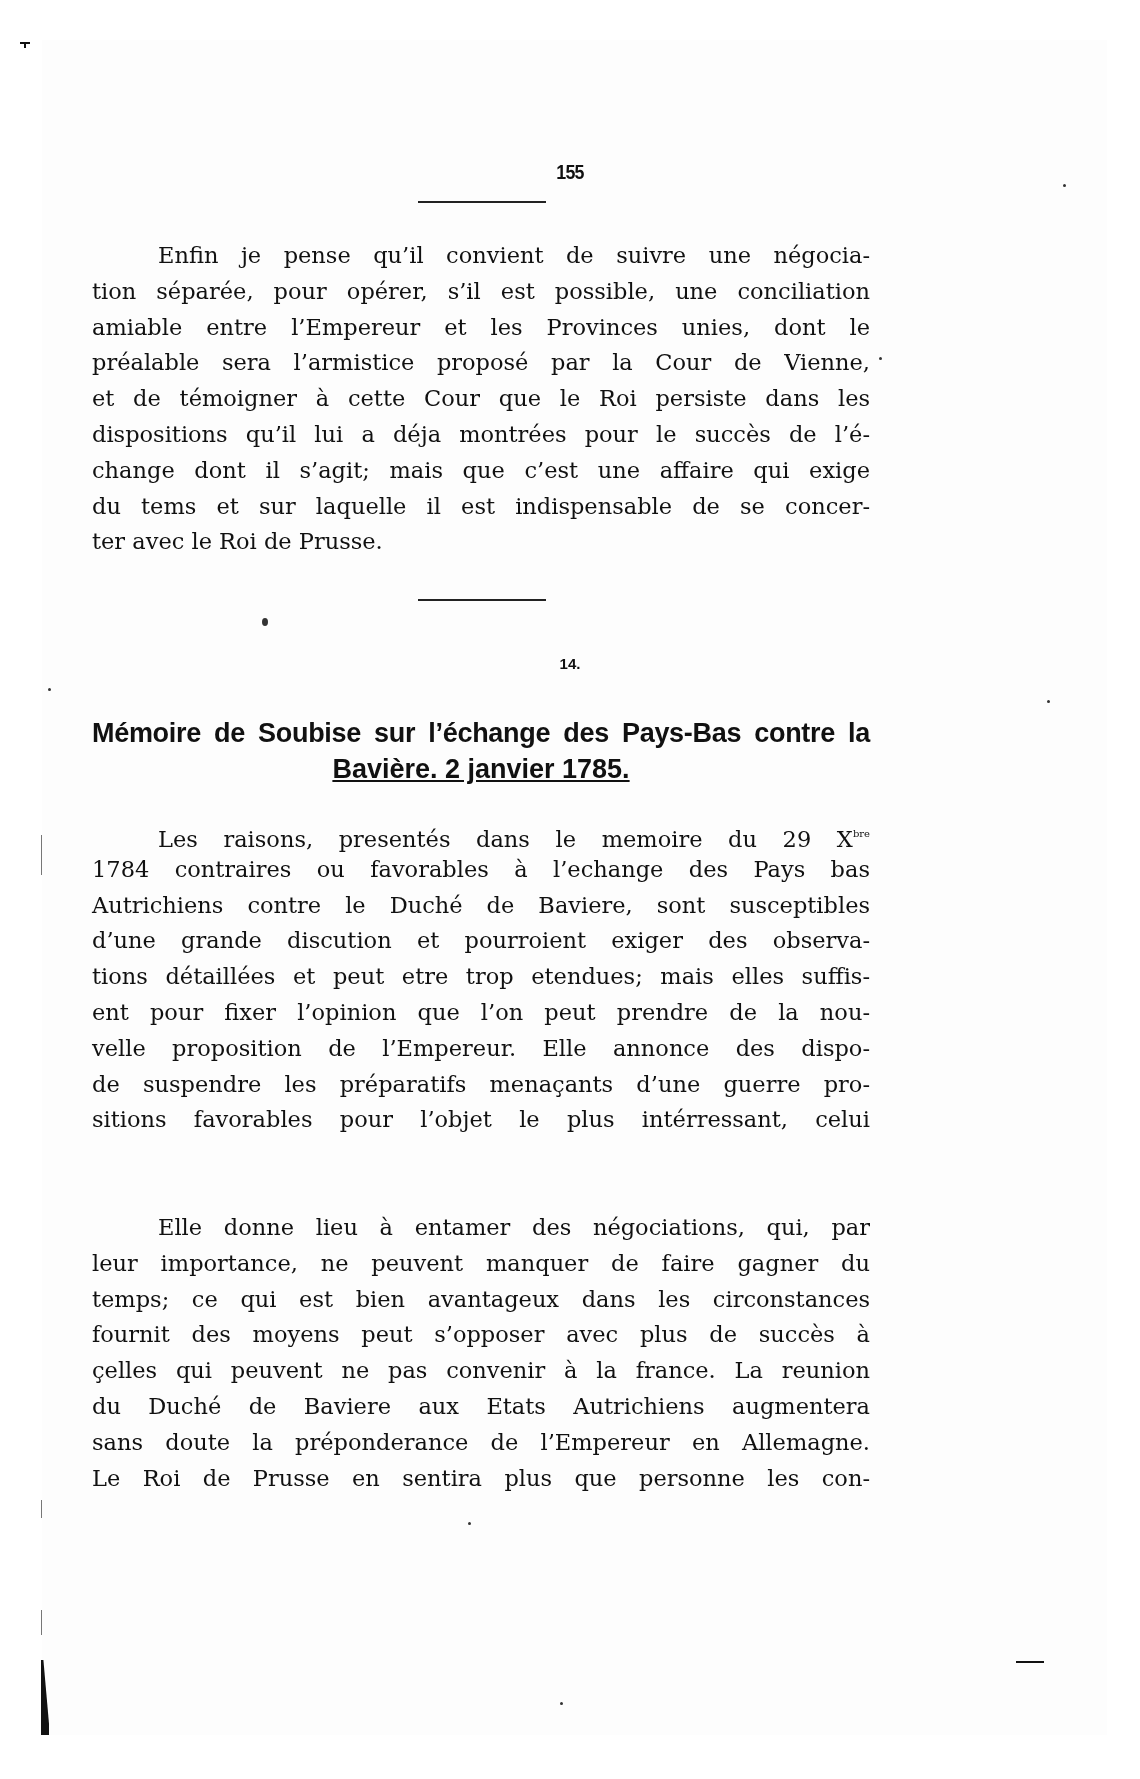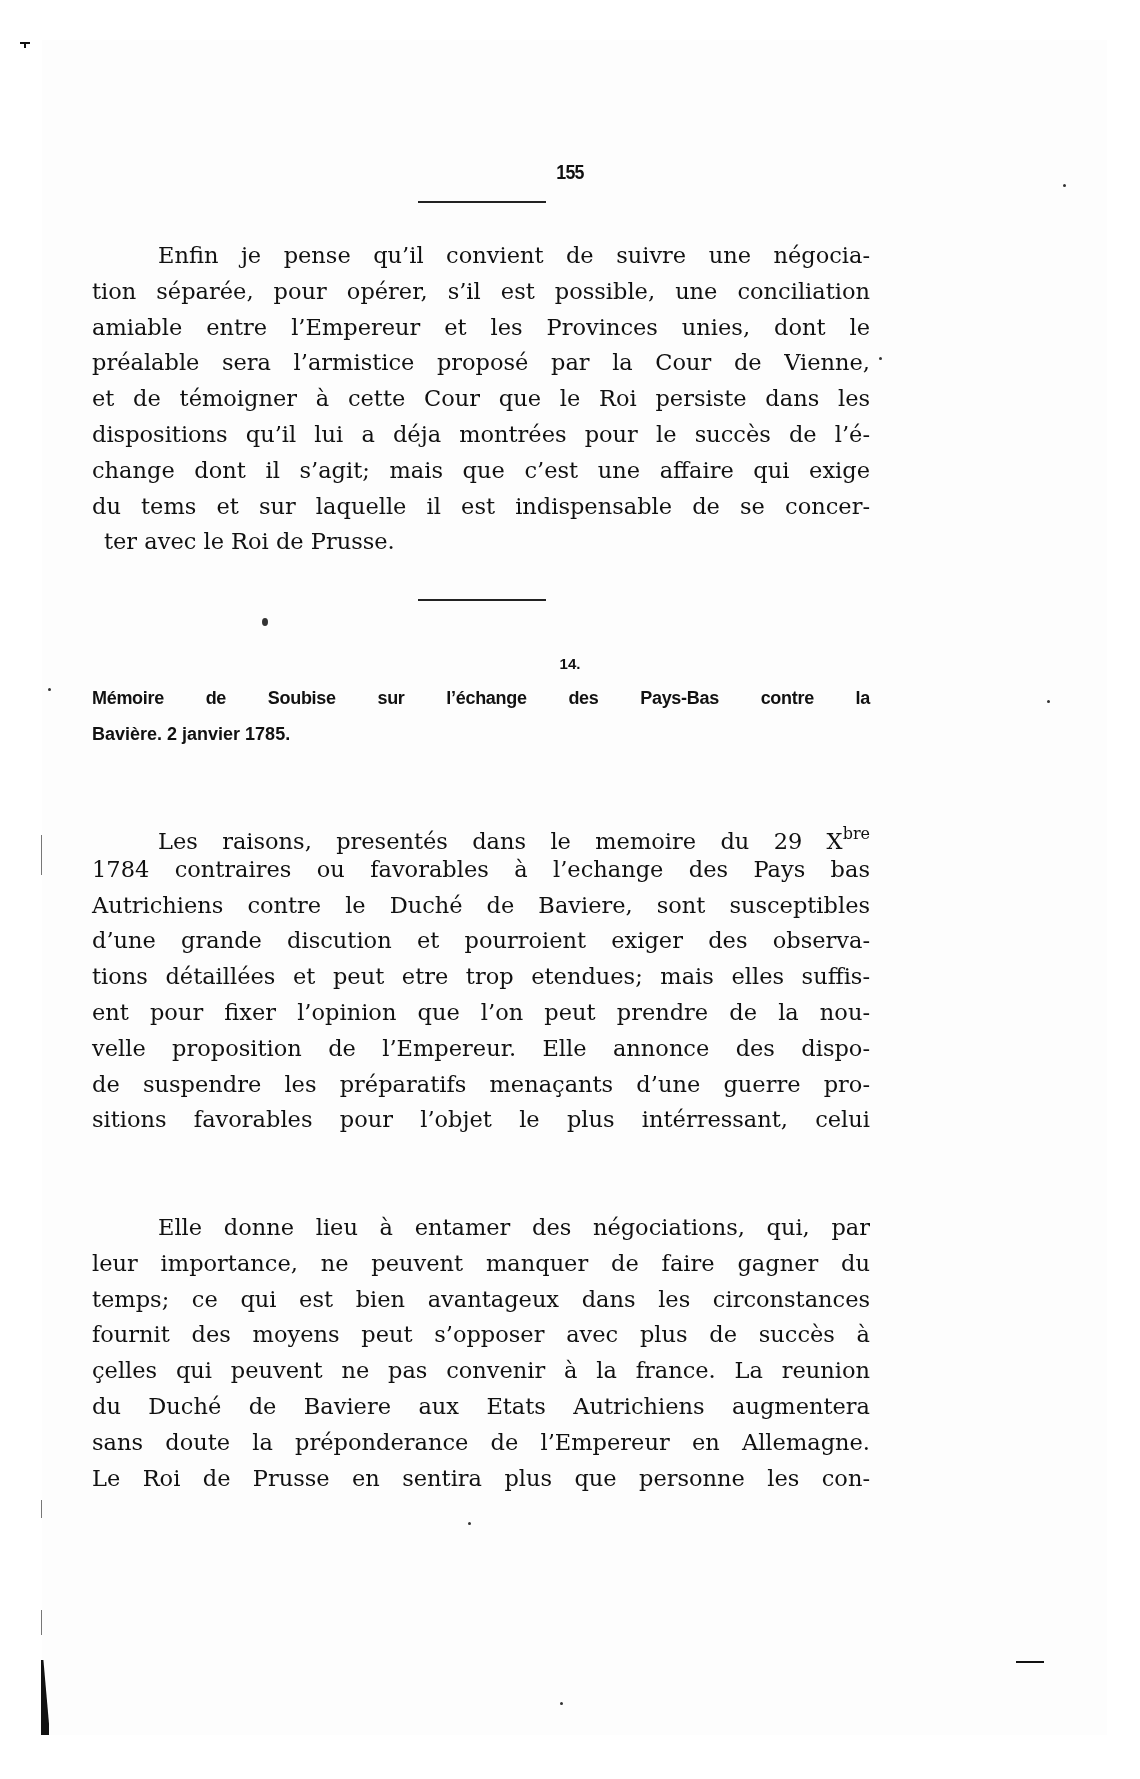--- a/index.html
+++ b/index.html
@@ -2,27 +2,27 @@
 <html><head>
 <meta charset="utf-8">
 <style>
   html, body { margin:0; padding:0; background:#ffffff; }
   body { width:1140px; height:1779px; position:relative; overflow:hidden; font-family:"DejaVu Serif", serif; color:#111; }
   .page { position:absolute; left:42px; top:40px; width:1065px; height:1695px; background:#fdfdfd; }
   .pagenum { position:absolute; left:0; width:100%; top:160px; text-align:center; font-family:"Liberation Sans", sans-serif; font-weight:bold; font-size:21px; transform:scaleX(0.85); letter-spacing:-1px; }
   .rule { position:absolute; height:2px; background:#222; }
   .text { position:absolute; left:92px; width:778px; font-family:"DejaVu Serif", serif; font-size:22.5px; line-height:35.8px; text-align:justify; }
   .line { display:block; white-space:nowrap; text-align:justify; text-align-last:justify; height:35.8px; }
-  .line.last { text-align-last:left;margin-left:12px; }
+  .line.last { text-align-last:left; }
   .indent { padding-left:66px; }
   .secnum { position:absolute; left:0; width:100%; text-align:center; top:655px; font-family:"Liberation Sans", sans-serif; font-weight:bold; font-size:15px; }
-  .heading { position:absolute; left:92px; width:778px; top:680px; font-family:"Liberation Sans", sans-serif; font-weight:bold; font-size:18px; line-height:36px; transform-origin:left top; }
+  .heading { position:absolute; left:92px; width:778px; top:715px; font-family:"Liberation Sans", sans-serif; font-weight:bold; font-size:27px; line-height:36px; transform-origin:left top; }
   .heading .h1 { display:block; white-space:nowrap; text-align:justify; text-align-last:justify; letter-spacing:-0.3px; }
-  .heading .h2 { display:block; text-align:left; }
-  sup { font-size:16px; vertical-align:10px; }
+  .heading .h2 { display:block; text-align:center;text-decoration:underline; }
+  sup { font-size:10px; vertical-align:10px; }
   .mark { position:absolute; background:#111; }
   .speck { position:absolute; width:3px; height:3px; border-radius:50%; background:#333; }
 </style>
 </head>
 <body>
 
 <div class="page"></div>
 
 <div class="pagenum">155</div>
 <div class="rule" style="left:418px; top:201px; width:128px;"></div>

